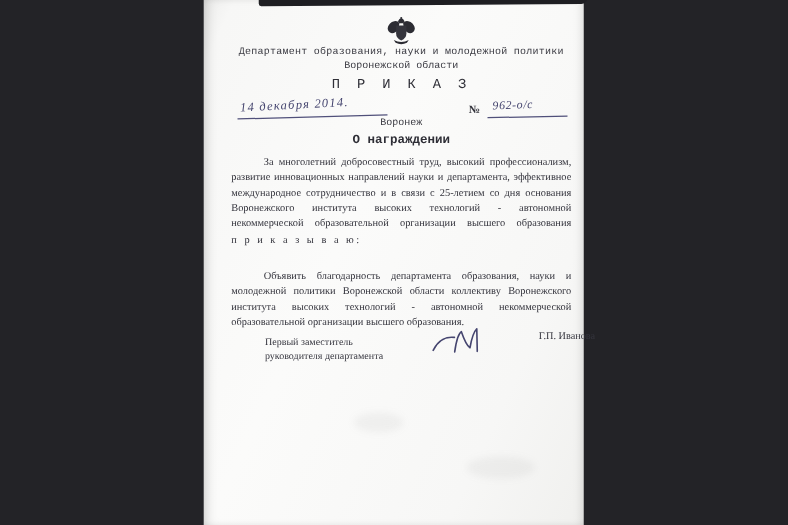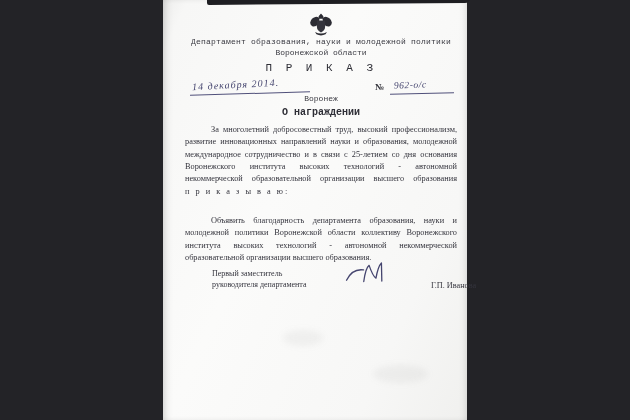--- a/index.html
+++ b/index.html
@@ -27,21 +27,21 @@
   .num-line{left:227px;top:93px;width:64px;transform:rotate(-1.2deg);}
   .body-block{position:absolute;left:22px;right:10px;top:124px;font-size:8.3px;
          line-height:12.35px;color:#33333c;}
   .bline{text-align:justify;text-align-last:justify;}
   .bline.last{text-align:right;text-align-last:left;}
   .bline.indent{text-indent:26px;}
   .decree{letter-spacing:2px;}
   .p2{margin-top:17px;}
   .sig-title{position:absolute;left:49px;top:269px;font-size:8px;line-height:10.8px;color:#35353e;}
   .sig-mark{position:absolute;left:176px;top:259px;width:58px;height:30px;transform:rotate(-6deg);}
-  .sig-name{position:absolute;left:233px;top:281px;font-size:8.2px;color:#35353e;white-space:nowrap;padding-left:35px;}
+  .sig-name{position:absolute;left:233px;top:264px;font-size:8.2px;color:#35353e;white-space:nowrap;padding-left:35px;}
   .smudge{position:absolute;border-radius:50%;background:rgba(120,120,118,.07);filter:blur(3px);}
 </style>
 </head>
 <body>
 
 <div class="stage">
   <div class="paper">
 
     <div class="top-wedge"></div>
 
@@ -65,21 +65,21 @@
     <div class="num-label">№</div>
     <div class="script num-script">962-о/с</div>
     <div class="hand-underline num-line"></div>
 
     <div class="center-line city">Воронеж</div>
     <div class="center-line subject">О награждении</div>
 
     <div class="body-block">
       <div class="p1">
         <div class="bline indent">За многолетний добросовестный труд, высокий профессионализм,</div>
-        <div class="bline">развитие инновационных направлений науки и образования, молодежной</div>
+        <div class="bline">развитие инновационных направлений науки и департамента, эффективное</div>
         <div class="bline">международное сотрудничество и в связи с 25-летием со дня основания</div>
         <div class="bline">Воронежского института высоких технологий - автономной</div>
         <div class="bline">некоммерческой образовательной организации высшего образования</div>
         <div class="bline last decree">п р и к а з ы в а ю:</div>
       </div>
       <div class="p2">
         <div class="bline indent">Объявить благодарность департамента образования, науки и</div>
         <div class="bline">молодежной политики Воронежской области коллективу Воронежского</div>
         <div class="bline">института высоких технологий - автономной некоммерческой</div>
         <div class="bline last">образовательной организации высшего образования.</div>

